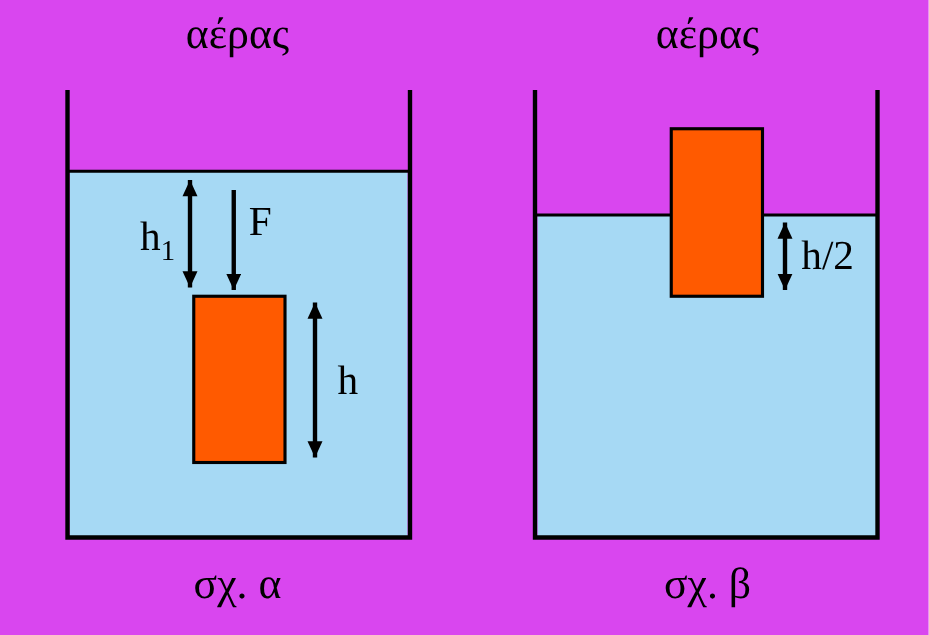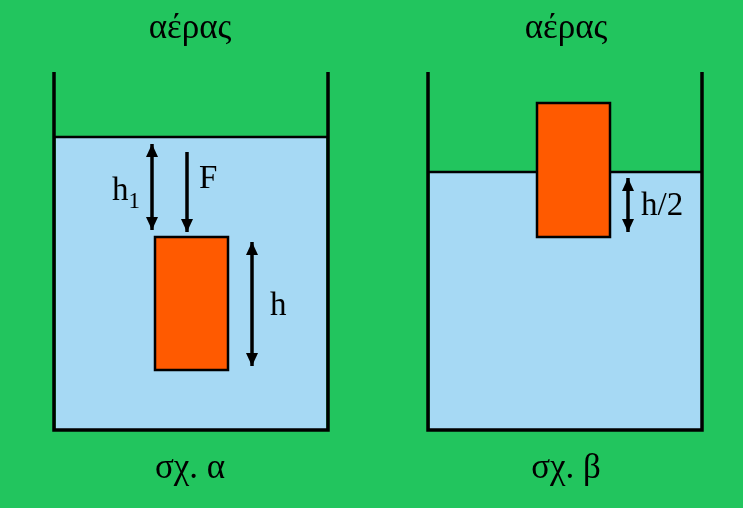--- a/index.html
+++ b/index.html
@@ -3,21 +3,21 @@
 <meta charset="utf-8">
 <style>
   html, body {
     margin: 0;
     padding: 0;
     background: #ffffff;
   }
   .canvas {
     width: 743px;
     height: 508px;
-    background: #22c55e;
+    background: #d946ef;
     position: relative;
     overflow: hidden;
     text-align: center;
   }
   svg { display: block; }
   text {
     font-family: "Liberation Serif", "DejaVu Serif", serif;
     fill: #000000;
   }
   .air-label   { font-size: 35px; }

